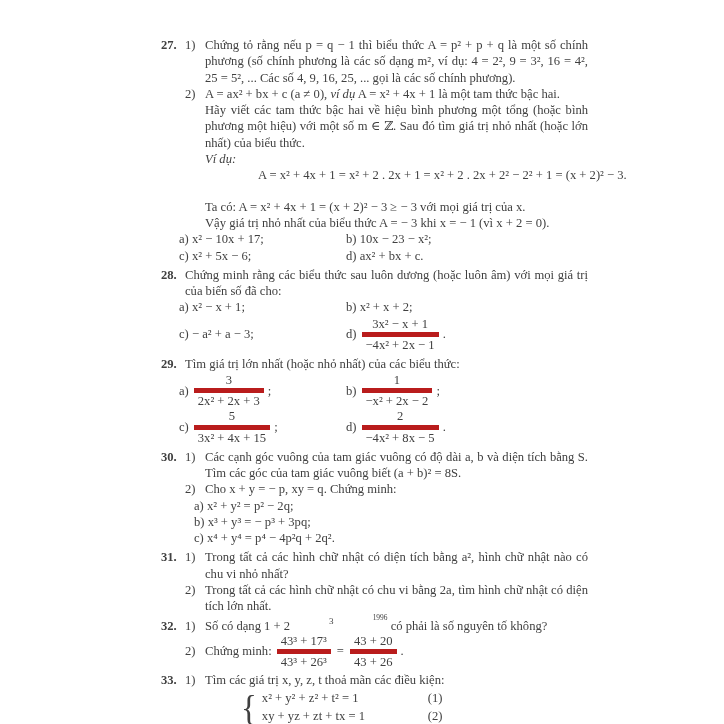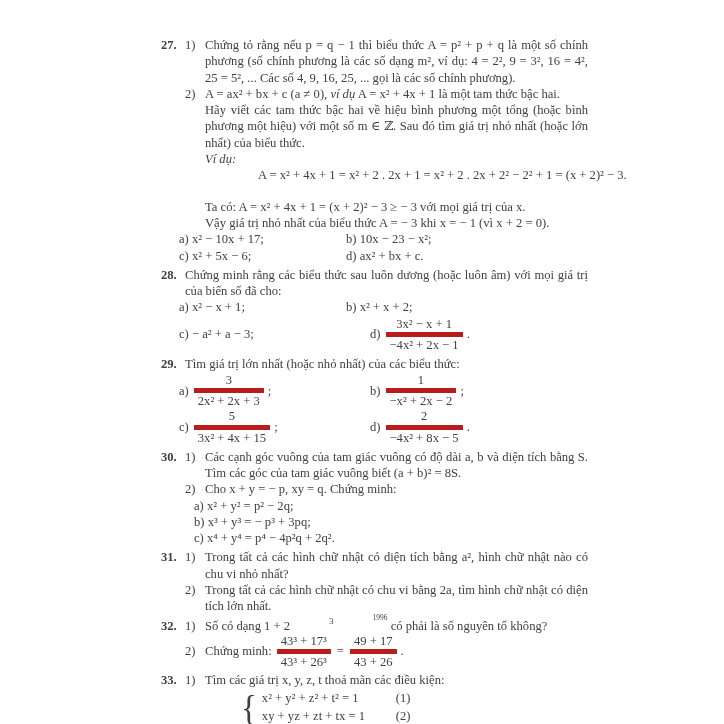--- a/index.html
+++ b/index.html
@@ -23,36 +23,36 @@
   .sub { display: flex; }
   .sub.center { align-items: center; }
   .snum { flex: none; width: 20px; }
   .sbody { flex: 1; min-width: 0; }
   .just { text-align: justify; }
   .line { white-space: nowrap; }
   em { font-style: italic; }
   .eqline { white-space: nowrap; margin-left: 53px; }
   .gap { height: 15px; }
   .abrow { display: flex; margin-left: -6px; }
-  .abrow.fr { align-items: center; min-height: 31px; margin-top: 1px; margin-bottom: 1px; gap: 24px; }
+  .abrow.fr { align-items: center; min-height: 31px; margin-top: 1px; margin-bottom: 1px; }
   .cell-a { flex: none; width: 167px; }
   .cell-b { flex: 1; }
   .fcell { display: flex; align-items: center; }
   .flab { margin-right: 3px; }
   .frac { display: inline-block; text-align: center; line-height: 1.12; margin: 0 2px; }
   .frac .fnum { display: block; padding: 0 4px 1px; }
   .frac .fden { display: block; border-top: 5px solid #b91c1c; padding: 1px 4px 0; }
   .ftail { margin-left: 2px; }
   .feq { margin: 0 4px; }
   .itemline { margin-left: -11px; white-space: nowrap; }
   sup { font-size: 0.72em; line-height: 0; padding-left: 39px; }
   sup sup { font-size: 0.82em; }
   .sysblock { display: flex; align-items: center; margin: 2px 0 0 56px; }
   .brace { font-size: 33px; line-height: 34px; font-weight: 400; margin-right: 5px; transform: scaleY(1.08); display: inline-block; }
-  .sysrow { display: flex; align-items: center; height: 17.5px; line-height: 17.5px; }
+  .sysrow { display: flex; align-items: center; height: 17.5px; line-height: 17.5px; gap: 32px; }
   .syseq { flex: none; width: 134px; white-space: nowrap; }
 </style>
 </head>
 <body>
 
 <div class="page">
 
   <div class="prob">
     <span class="pnum">27.</span>
     <div class="pbody">
@@ -193,21 +193,21 @@
       <div class="sub center">
         <span class="snum">2)</span>
         <div class="sbody fcell">
           <span class="flab">Chứng minh:</span>
           <span class="frac">
               <span class="fnum">43³ + 17³</span>
               <span class="fden">43³ + 26³</span>
             </span>
           <span class="feq">=</span>
           <span class="frac">
-              <span class="fnum">49 + 17</span>
+              <span class="fnum">43 + 20</span>
               <span class="fden">43 + 26</span>
             </span>
           <span class="ftail">.</span>
         </div>
       </div>
     </div>
   </div>
 
   <div class="prob">
     <span class="pnum">33.</span>

